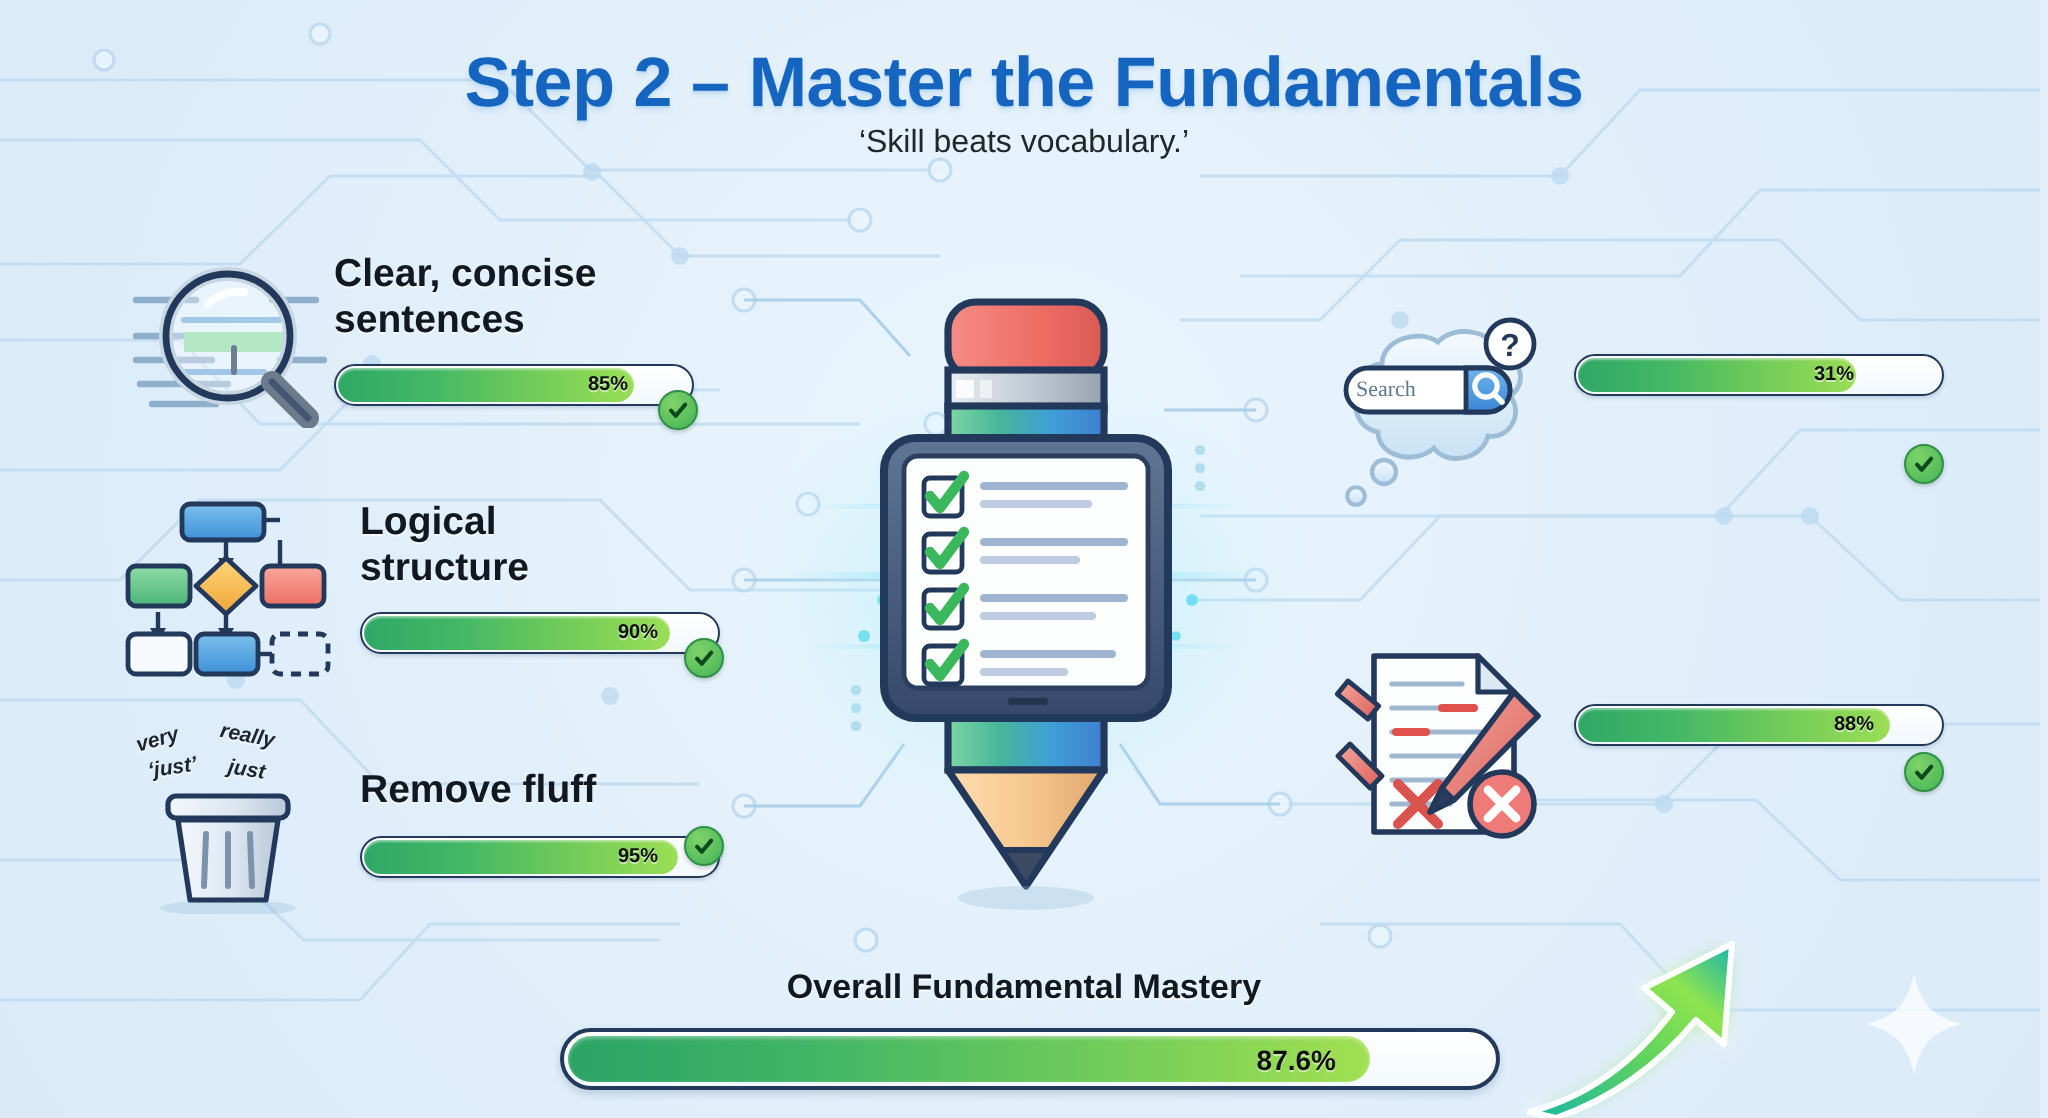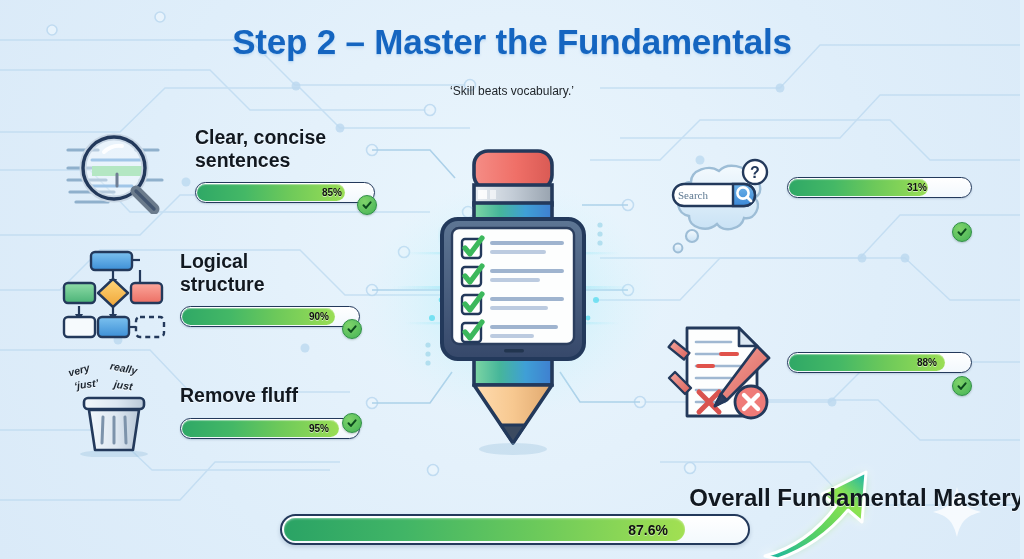--- a/index.html
+++ b/index.html
@@ -19,21 +19,21 @@
   .bg-svg { position:absolute; inset:0; width:1024px; height:559px; }
 
   
   .header { position:absolute; top:22px; left:0; width:1024px; text-align:center; }
   .title {
     font-size:35px; font-weight:bold; color:#1565c0;
     letter-spacing:-0.2px;
     text-shadow:0 1px 0 #bcdcf6, 0 2px 3px rgba(21,101,192,.12);
   }
   .subtitle {
-    margin-top:22px; font-size:12px; color:#21262b; font-weight:400;
+    margin-top:1px; font-size:16px; color:#21262b; font-weight:400;
   }
 
   
   .item { position:absolute; display:flex; align-items:flex-start; }
   .item-icon { position:relative; flex:0 0 auto; }
   .item-body { position:relative; }
   .item-label {
     font-size:19.5px; font-weight:bold; color:#111820;
     line-height:1.16; white-space:pre-line;
     text-shadow:0 1px 0 rgba(255,255,255,.7);
@@ -64,23 +64,22 @@
     background:radial-gradient(circle at 35% 30%,#7fd36a,#44b356);
     border:1.4px solid #2f8f46;
     box-shadow:0 1px 2px rgba(20,60,30,.25);
     display:flex; align-items:center; justify-content:center;
   }
   .check svg { display:block; }
 
   
   .overall { position:absolute; left:0; width:1024px; text-align:center; }
   .overall-label {
-    font-size:24px; font-weight:bold; color:#111820;
+    font-size:17px; font-weight:bold; color:#111820;
     text-shadow:0 1px 0 rgba(255,255,255,.7);
-    text-align:right;
   }
   .overall-bar {
     position:absolute; left:280px; top:514px; width:470px; height:31px;
     border-radius:16px;
     background:linear-gradient(#ffffff,#f3f9fd);
     border:2px solid #23395b;
     box-shadow:0 2px 4px rgba(20,50,90,.18), inset 0 1px 0 #fff;
     overflow:hidden;
   }
   .overall-fill {
@@ -317,21 +316,21 @@
         <rect x="30" y="42" width="52" height="10" fill="#8ddba4"></rect>
         <line x1="55" y1="50" x2="55" y2="62" stroke="#23395b" stroke-width="3" stroke-linecap="round"></line>
         <circle cx="52" cy="44" r="31" fill="#ffffff" opacity=".35"></circle>
         <circle cx="52" cy="44" r="31" fill="none" stroke="#c8d6e4" stroke-width="7"></circle>
         <circle cx="52" cy="44" r="31" fill="none" stroke="#23395b" stroke-width="3.4"></circle>
         <path d="M42 28 a22 22 0 0 1 18 -6" stroke="#ffffff" stroke-width="4" fill="none" stroke-linecap="round" opacity=".9"></path>
         <line x1="74" y1="67" x2="92" y2="85" stroke="#6b7b8c" stroke-width="11" stroke-linecap="round"></line>
         <line x1="74" y1="67" x2="92" y2="85" stroke="#23395b" stroke-width="3.4" fill="none" stroke-linecap="round" opacity=".55"></line>
       </svg>
     </div>
-    <div class="item-body" style="margin-left:28px; width:182px; padding-top:2px;">
+    <div class="item-body" style="margin-left:0; width:182px; padding-top:2px;">
       <div class="item-label">Clear, concise
 sentences</div>
       <div class="bar" style="margin-top:11px; width:180px;">
         <div class="bar-fill" style="width:83%"></div>
         <div class="bar-pct" style="right:32px;">85%</div>
       </div>
       <div class="check" style="left:162px; top:71px;">
         <svg width="12" height="12" viewBox="0 0 12 12">
             <path d="M2.5 6.3 l2.4 2.6 l4.7 -5.6" fill="none" stroke="#0c4a1e" stroke-width="2" stroke-linecap="round" stroke-linejoin="round"></path>
           </svg>

